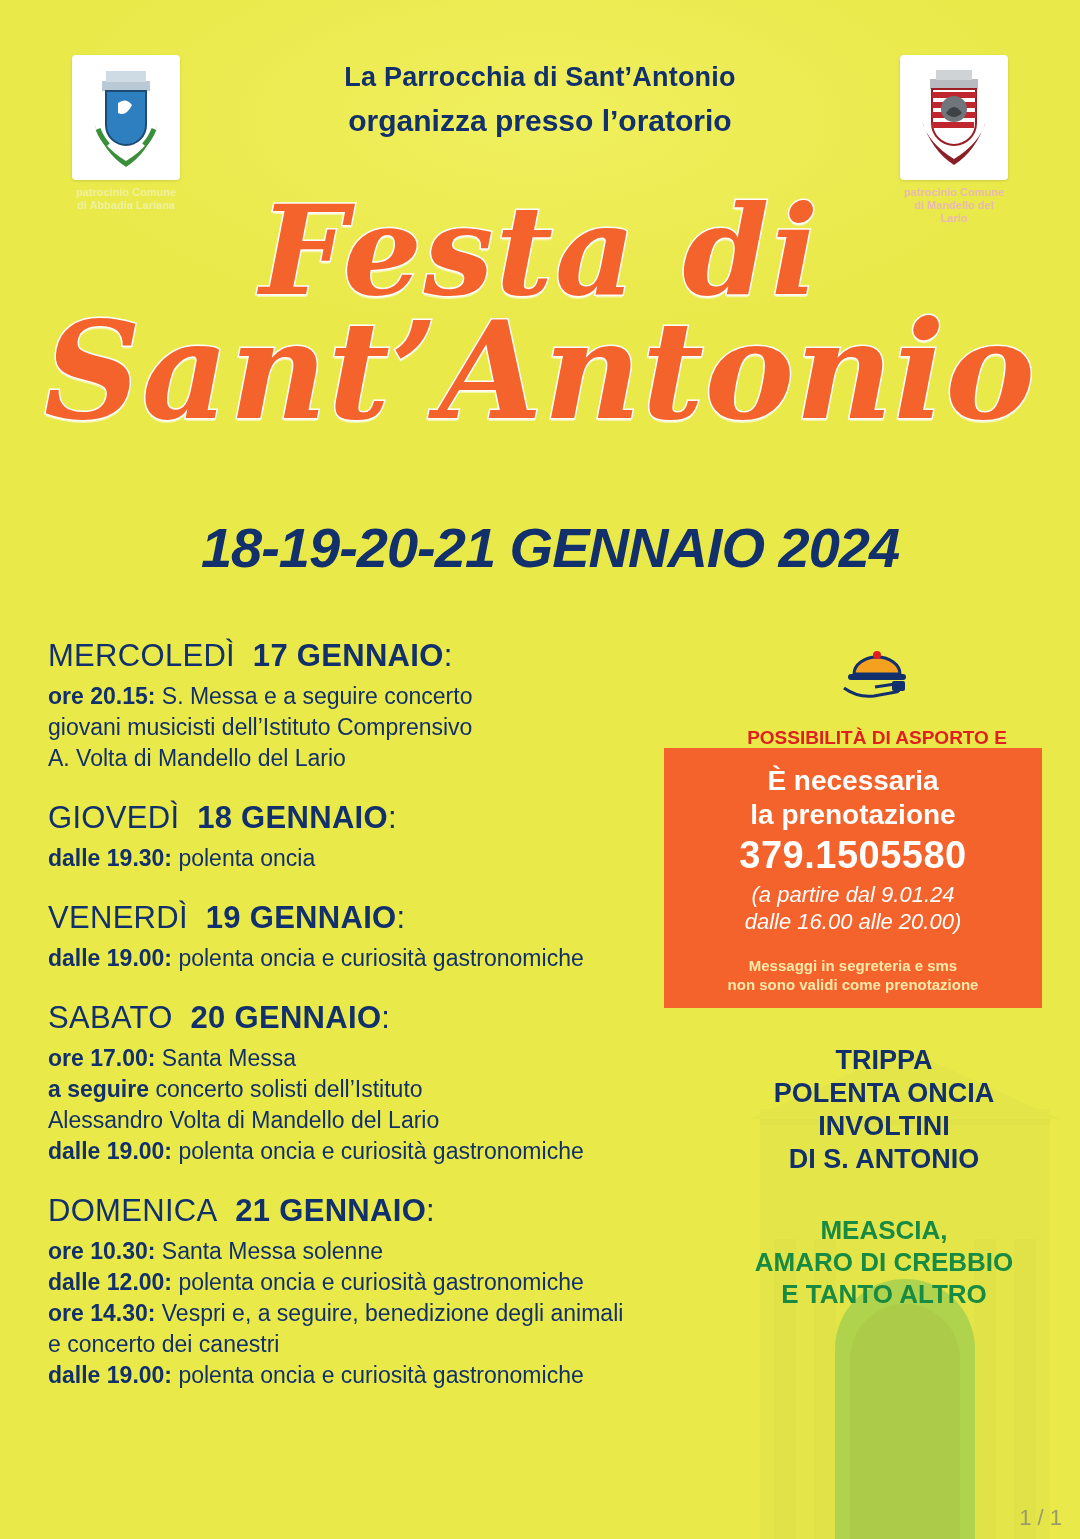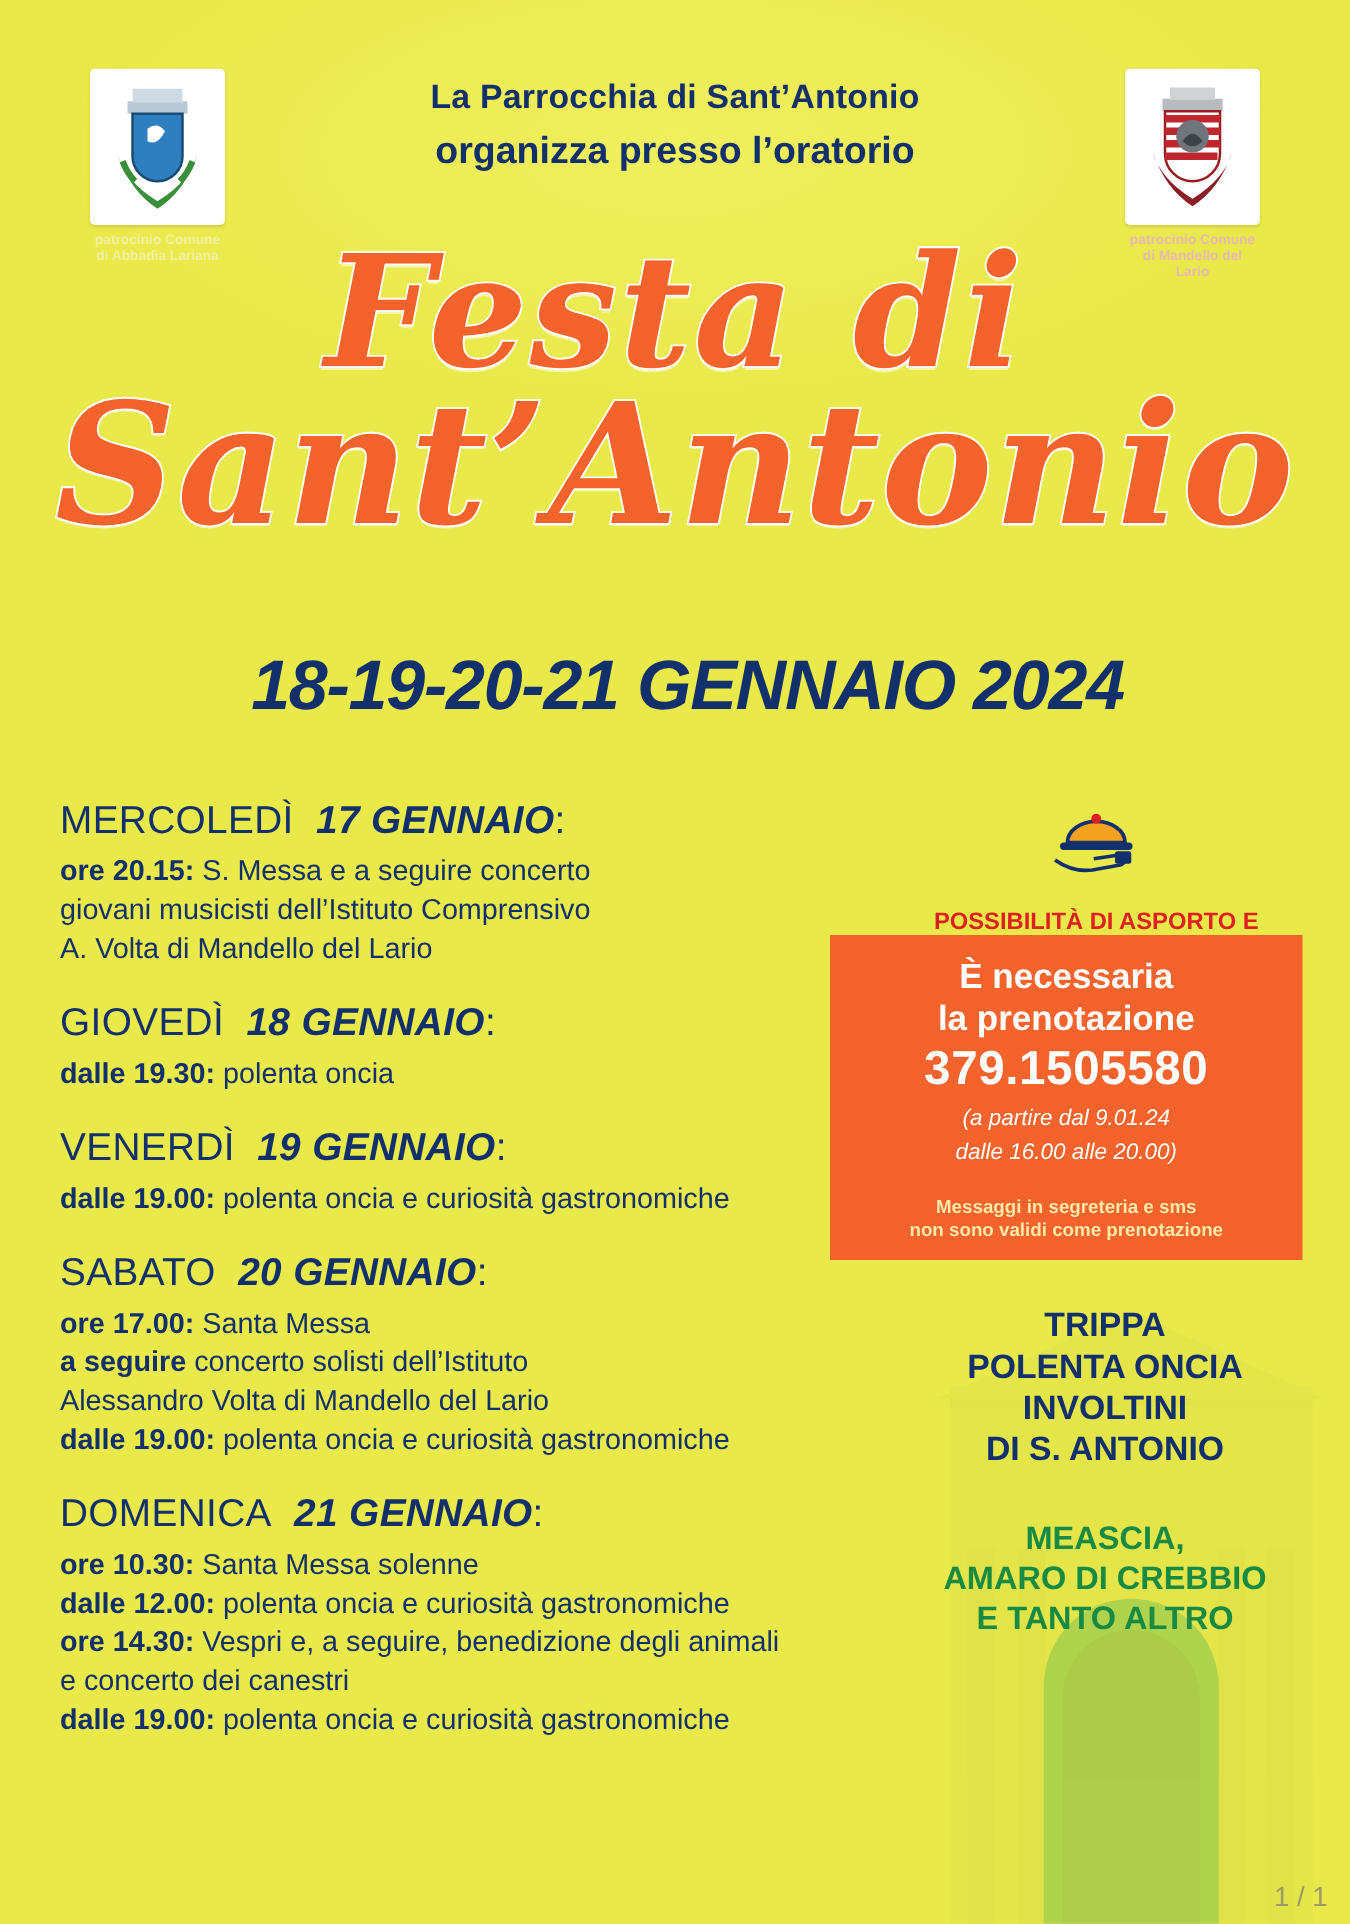--- a/index.html
+++ b/index.html
@@ -98,21 +98,21 @@
 
   
   .program {
     position: absolute; top: 638px; left: 48px;
     width: 660px;
     color: #12306b;
   }
   .day { margin-bottom: 26px; }
   .day-head { font-size: 31px; letter-spacing: .3px; margin-bottom: 7px; }
   .day-head .dow { font-weight: 400; }
-  .day-head .dt { font-weight: 700; font-style: italic; }
+  .day-head .dt { font-weight: 700; }
   .day-line { font-size: 23px; line-height: 31px; }
   .day-line b { font-weight: 700; }
 
   
   .asporto {
     position: absolute; top: 640px; right: 38px;
     width: 330px;
     display: flex; align-items: center; gap: 8px; flex-direction: column;
   }
   .asporto-text {
@@ -125,21 +125,21 @@
   .booking {
     position: absolute; top: 748px; right: 38px;
     width: 378px;
     background: #f4632b;
     color: #ffffff;
     padding: 16px 12px 14px;
     text-align: center;
   }
   .booking .b1 { font-size: 28px; font-weight: 700; line-height: 34px; }
   .booking .b2 { font-size: 38px; font-weight: 700; margin-top: 2px; letter-spacing: .5px; }
-  .booking .b3 { font-size: 18px; font-style: italic; line-height: 27px; margin-top: 4px; }
+  .booking .b3 { font-size: 22px; font-style: italic; line-height: 27px; margin-top: 4px; }
   .booking .b4 { font-size: 15px; font-weight: 700; color: #ffe9a8; line-height: 19px; margin-top: 21px; }
 
   .menu-list {
     position: absolute; right: 36px; top: 1044px;
     width: 320px;
     text-align: center;
     color: #12306b;
     font-weight: 700;
     font-size: 27px;
     line-height: 33px;

